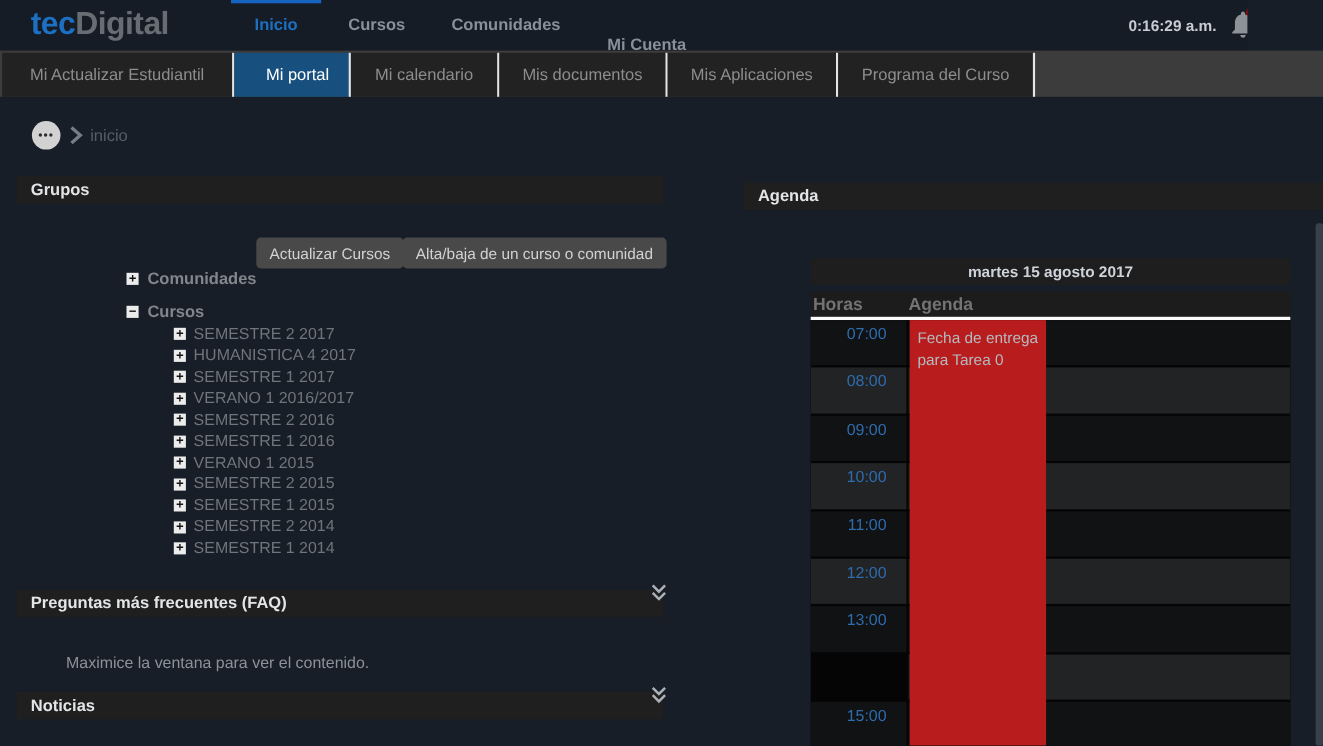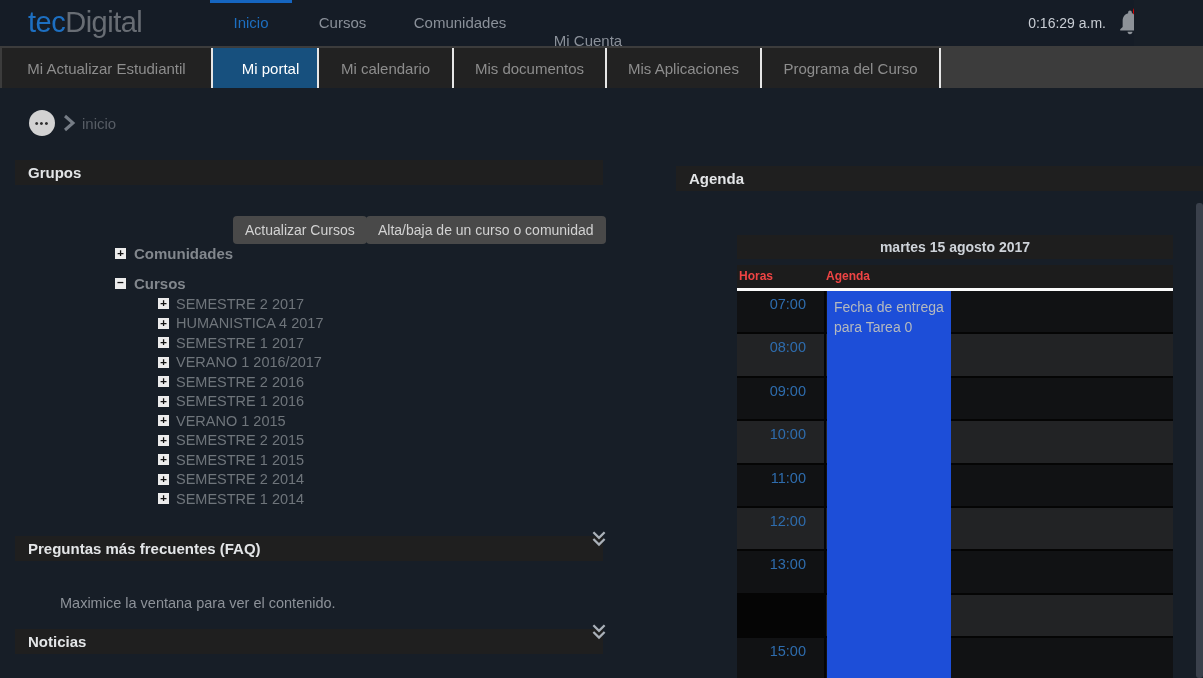--- a/index.html
+++ b/index.html
@@ -4,21 +4,21 @@
 <style>
   html,body{margin:0;padding:0;}
   body{
     width:1203px;height:678px;position:relative;overflow:hidden;
     background:#171e27;font-family:"Liberation Sans",sans-serif;
     -webkit-font-smoothing:antialiased;
   }
   .abs{position:absolute;}
 
   
-  .topnav{left:0;top:0;width:1134px;height:46px;background:#151c26;overflow:hidden;}
+  .topnav{left:0;top:0;width:1134px;height:46px;background:#151c26;overflow:hidden;font-weight:bold;}
   .logo{left:28px;top:6px;font-size:29px;letter-spacing:-0.5px;}
   .logo .p1{color:#1d6fc1;}
   .logo .p2{color:#686d74;}
   .navitem{top:14px;font-size:15px;color:#8a9099;text-align:center;cursor:pointer;}
   .navitem.active{color:#1d6fc1;}
   .nav-indicator{left:210px;top:0;width:82px;height:3px;background:#1565c0;}
   .clock{left:1022px;top:15px;width:84px;text-align:right;font-size:14px;color:#c8cdd4;}
   .bell-wrap{left:1116px;top:7px;width:32px;height:34px;}
   .bell-badge{left:17px;top:-2px;width:13px;height:13px;border-radius:50%;background:#e80000;}
   .help-wrap{left:1152px;top:3px;width:38px;height:38px;}
@@ -55,29 +55,29 @@
   .tree-kids{left:158px;top:294px;}
   .tree-kid{height:19.5px;display:flex;align-items:center;gap:7px;cursor:pointer;}
   .tree-kid .lbl{font-size:14.5px;color:#6f757b;}
   .faq-msg{left:60px;top:595px;font-size:14.5px;color:#8d9299;}
 
   
   .datebar{left:737px;top:235px;width:436px;height:24px;background:#1e1e1e;
     color:#ced3d9;font-weight:bold;font-size:14px;text-align:center;line-height:24px;}
   .agd-head{left:737px;top:265px;width:436px;height:23px;background:#1c1c1c;
     border-bottom:3px solid #fbfbfb;box-sizing:content-box;}
-  .agd-head .h{position:absolute;top:4px;font-size:12px;font-weight:bold;color:#ef4444;}
+  .agd-head .h{position:absolute;top:4px;font-size:16px;font-weight:bold;color:#737373;}
   .agd-rows{left:737px;top:291px;width:436px;height:387px;background:#050505;overflow:hidden;}
   .agd-row{position:absolute;left:0;width:400px;height:41.4px;}
   .agd-row .hora{position:absolute;left:0;top:0;width:87px;height:41.4px;
     color:#2e6cad;font-size:14.5px;text-align:right;padding:5px 18px 0 0;box-sizing:border-box;}
   .agd-row .evarea{position:absolute;left:89px;top:0;width:347px;height:41.4px;}
   .row-dark{background:#111214;}
   .row-light{background:#222325;}
-  .event-block{left:90px;top:0;width:124px;height:387px;background:#1d4ed8;
+  .event-block{left:90px;top:0;width:124px;height:387px;background:#b91c1c;
     color:#b4b9bf;font-size:14px;line-height:20px;padding:6px 5px 0 7px;
     box-sizing:border-box;cursor:pointer;}
   .scroll-thumb{left:1196px;top:203px;width:7px;height:475px;background:#3a404b;border-radius:3px;cursor:pointer;}
 </style>
 </head>
 <body>
 
 <div class="abs topnav">
   <div class="abs logo"><span class="p1">tec</span><span class="p2">Digital</span></div>
   <div class="abs nav-indicator"></div>

